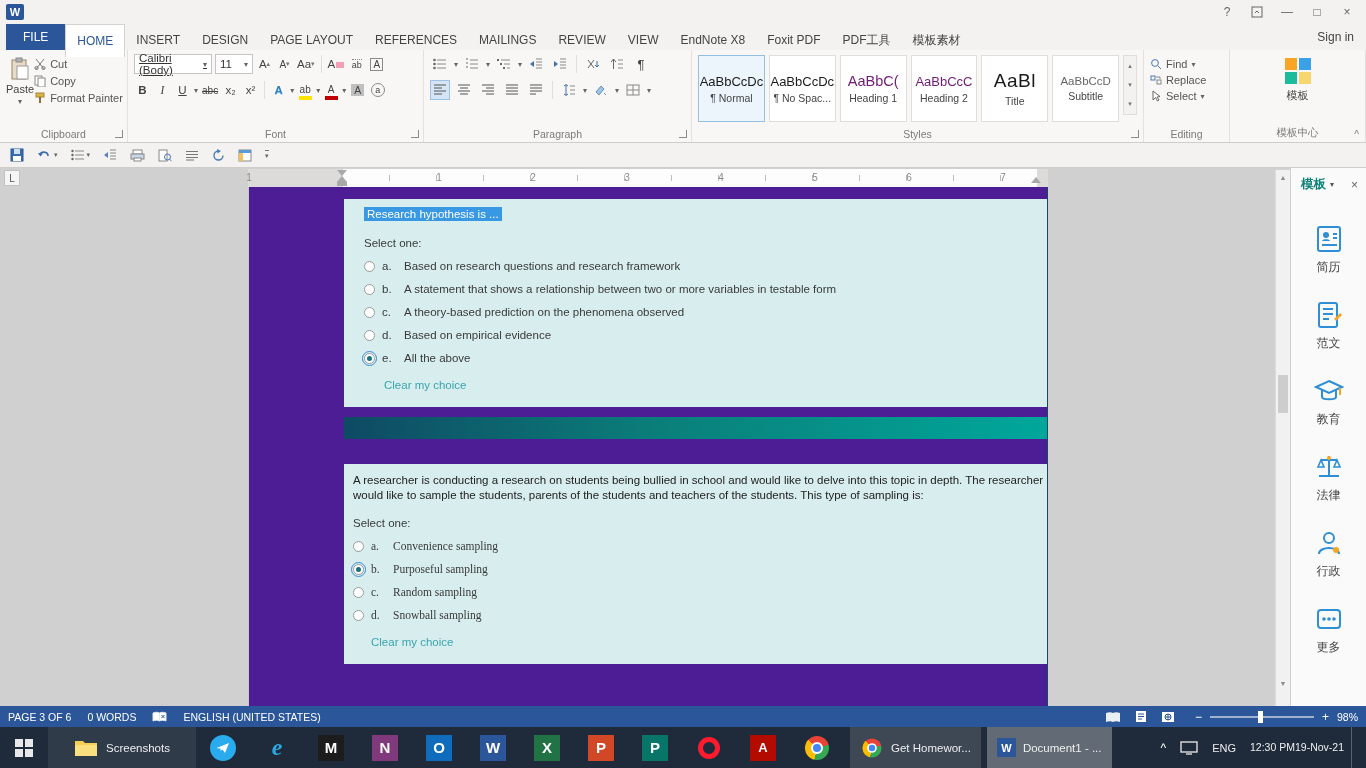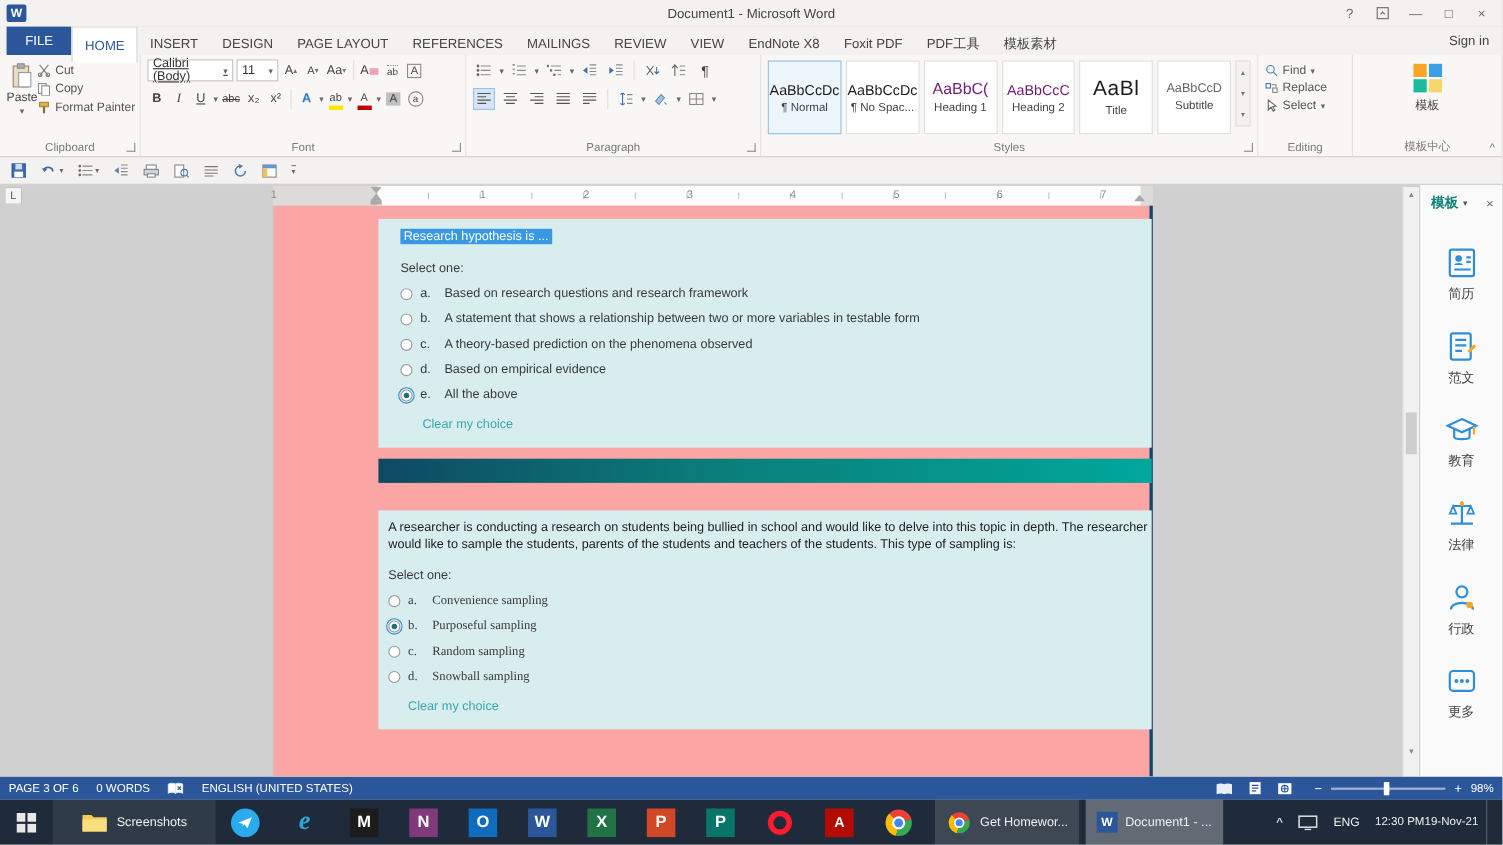--- a/index.html
+++ b/index.html
@@ -93,21 +93,21 @@
   .ruler-active { position:absolute; left:95px; width:694px; top:0; bottom:0; background:#fdfdfd;
                   background-image:repeating-linear-gradient(to right,transparent 0 46px,#bdbdbd 46px 47px);
                   background-size:94px 6px; background-position:0 6px; background-repeat:repeat-x; }
   .rnum { position:absolute; top:3px; font-size:10px; color:#8a8a8a; width:10px; text-align:center; }
   .ind { position:absolute; width:0; height:0; }
   .ind-first { left:89px; top:1px; border-left:5px solid transparent; border-right:5px solid transparent; border-top:6px solid #a9a9a9; }
   .ind-hang { left:89px; bottom:5px; border-left:5px solid transparent; border-right:5px solid transparent; border-bottom:6px solid #a9a9a9; }
   .ind-box { position:absolute; left:89px; bottom:1px; width:10px; height:4px; background:#a9a9a9; }
   .ind-right { left:783px; bottom:4px; border-left:5px solid transparent; border-right:5px solid transparent; border-bottom:6px solid #a9a9a9; }
 
-  .page { position:absolute; left:248px; top:19px; width:800px; bottom:0; background:#fca5a5; border-left:1px solid #c6c6c6; border-right:3px solid #0c4a6e; }
+  .page { position:absolute; left:248px; top:19px; width:800px; bottom:0; background:#4c1d95; border-left:1px solid #c6c6c6; border-right:1px solid #0c4a6e; }
   .content { margin-left:95px; width:703px; padding-top:12px; }
   .qbox { background:#d8edee; }
   .qbox1 { padding:8px 14px 15px 20px; }
   .qbox2 { margin-top:25px; padding:9px 14px 15px 9px; }
   .qtitle { display:inline-block; background:#3898e3; color:#fff; font-size:11.5px; padding:1px 3px; }
   .selectone { font-size:11.5px; color:#3a3a3a; margin-top:16px; }
   .opt { display:flex; align-items:center; gap:7px; margin-top:11px; font-size:11.5px; color:#3a3a3a; }
   .opt .ol { width:15px; }
   .radio { width:11px; height:11px; border:1px solid #9a9a9a; border-radius:50%; background:#fff; flex:0 0 auto; }
   .radio.checked { position:relative; }
@@ -176,21 +176,20 @@
 </style>
 </head>
 <body>
 
 <div class="screen">
 
   <div class="titlebar">
     <div class="tb-appicon">
         <span>W</span>
       </div>
-    <div class="tb-title">Document1 - Microsoft Word</div>
     <div class="tb-controls">
       <div class="tbc">?</div>
       <div class="tbc">
         <svg width="12" height="12" viewBox="0 0 12 12">
             <rect x="1" y="1" width="10" height="10" fill="none" stroke="#666"></rect>
             <path d="M4 7 L6 5 L8 7" fill="none" stroke="#666"></path>
           </svg>
       </div>
       <div class="tbc">—</div>
       <div class="tbc">□</div>

